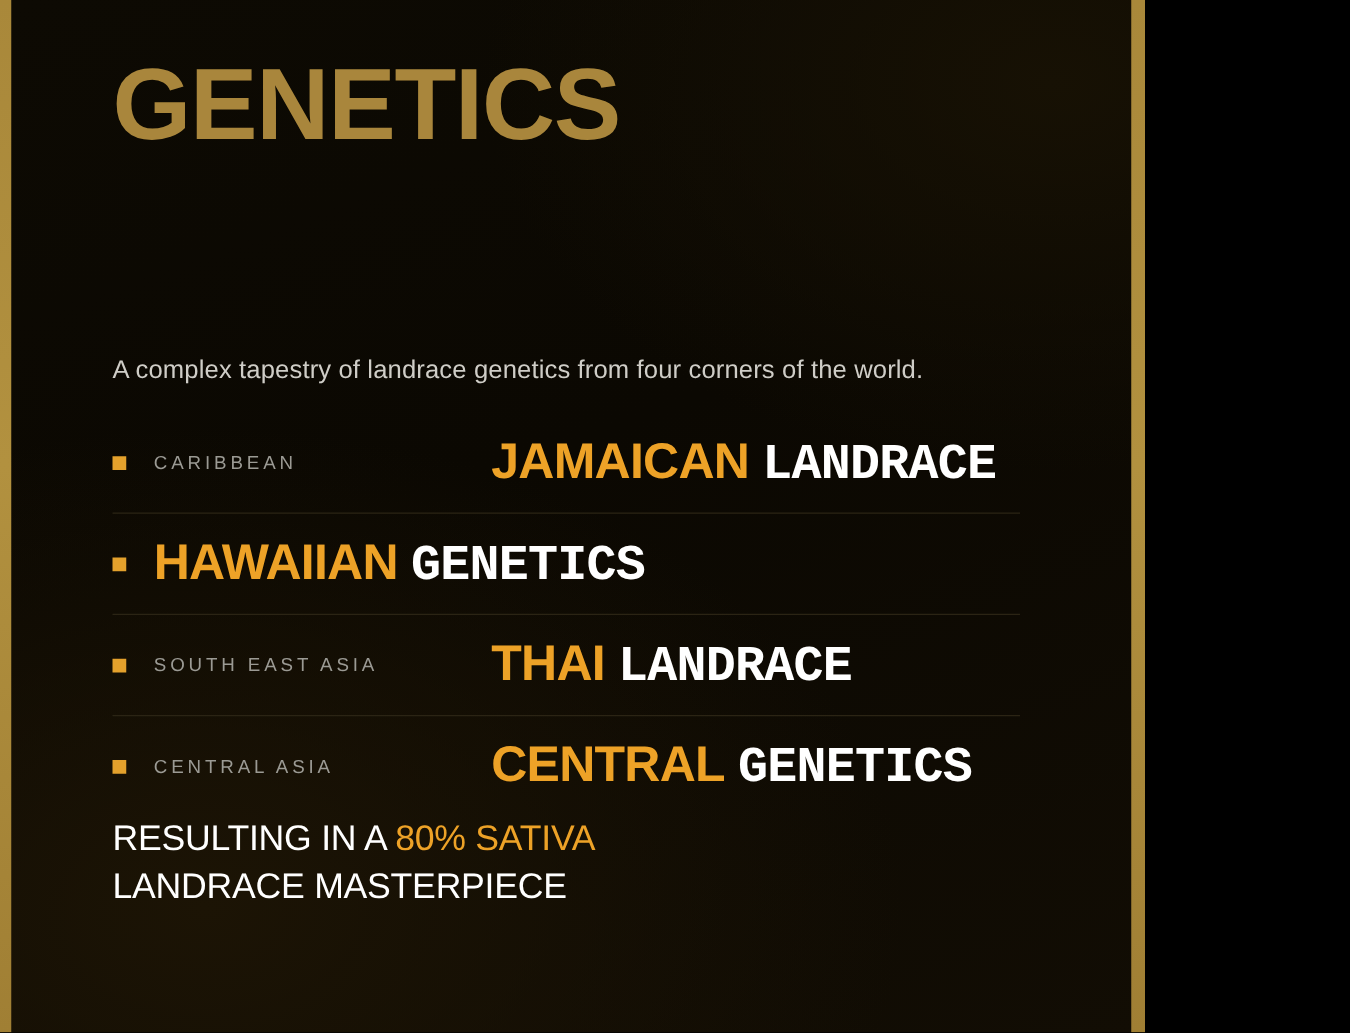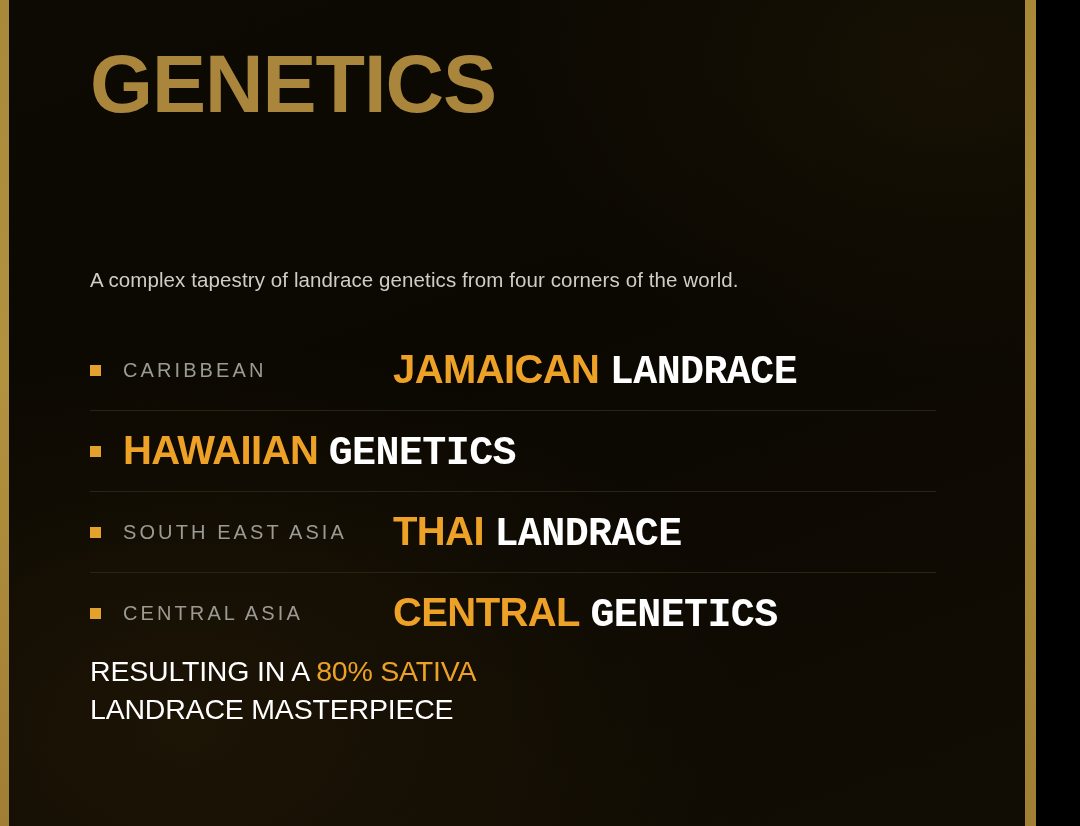--- a/index.html
+++ b/index.html
@@ -2,21 +2,21 @@
 <html><head>
 <meta charset="utf-8">
 <style>
   html, body {
     margin: 0;
     padding: 0;
     background: #000;
   }
   .slide {
     position: relative;
-    width: 1036px;
+    width: 916px;
     height: 826px;
     overflow: hidden;
     background:
       radial-gradient(ellipse 900px 620px at 18% 88%, #1c1405 0%, rgba(28,20,5,0) 62%),
       radial-gradient(ellipse 760px 520px at 92% 8%, #171104 0%, rgba(23,17,4,0) 60%),
       linear-gradient(160deg, #0d0a03 0%, #0b0802 45%, #120d04 100%);
     font-family: "Liberation Sans", sans-serif;
     box-sizing: border-box;
   }
   .edge-bar {
@@ -45,21 +45,21 @@
     font-size: 81px;
     line-height: 1;
     font-weight: bold;
     letter-spacing: -1px;
     color: #a9863c;
     white-space: nowrap;
   }
 
   .subtitle {
     position: absolute;
-    top: 268px;
+    top: 284px;
     left: 0;
     font-size: 20.5px;
     color: #cfcdc7;
     letter-spacing: 0.1px;
     white-space: nowrap;
   }
 
   .genetics-list {
     position: absolute;
     top: 330px;
@@ -87,21 +87,21 @@
   .bullet-square {
     width: 11px;
     height: 11px;
     flex: 0 0 11px;
     background: #e4a12c;
     margin-right: 22px;
   }
   .region-label {
     width: 270px;
     flex: 0 0 270px;
-    font-size: 20px;
+    font-size: 15px;
     letter-spacing: 3.1px;
     color: #9b9a94;
     text-transform: uppercase;
     white-space: nowrap;
   }
   .strain {
     font-size: 40px;
     font-weight: bold;
     letter-spacing: -0.6px;
     white-space: nowrap;

